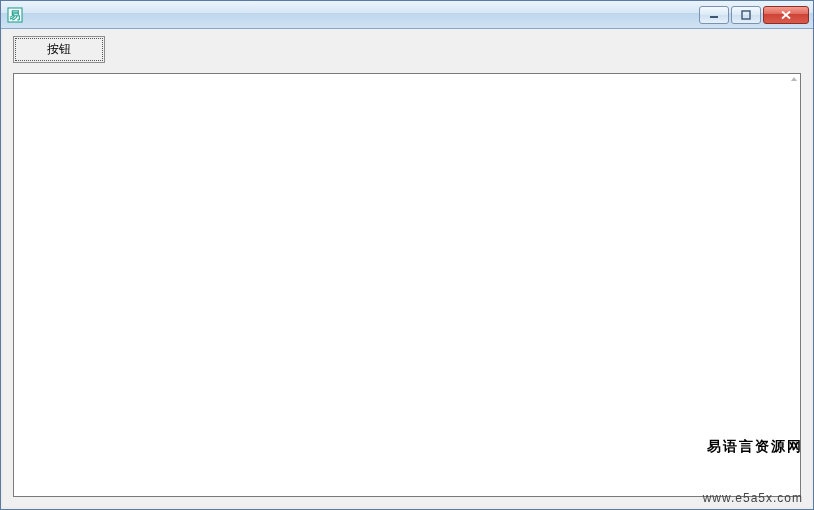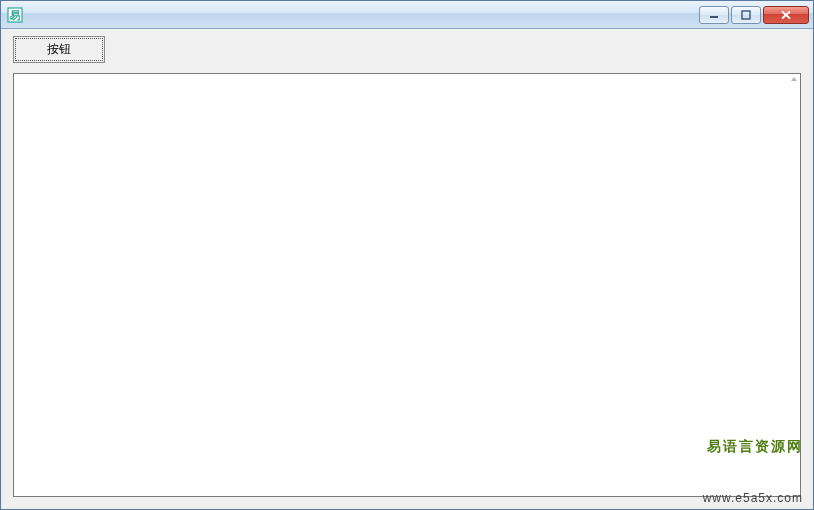--- a/index.html
+++ b/index.html
@@ -101,21 +101,21 @@
   }
   .watermark {
     position: absolute;
     right: 8px; bottom: 2px;
     text-align: right;
     line-height: 1.2;
     font-family: "SimSun", Arial, sans-serif;
     pointer-events: none;
   }
   .watermark .line1 {
-    color: #4d7c0f;
+    color: #000000;
     font-size: 14px;
     letter-spacing: 2px;
     font-weight: bold;
   }
   .watermark .line2 {
     color: #444;
     font-size: 12px;
     letter-spacing: 1px;
     margin-top: 36px;
   }

